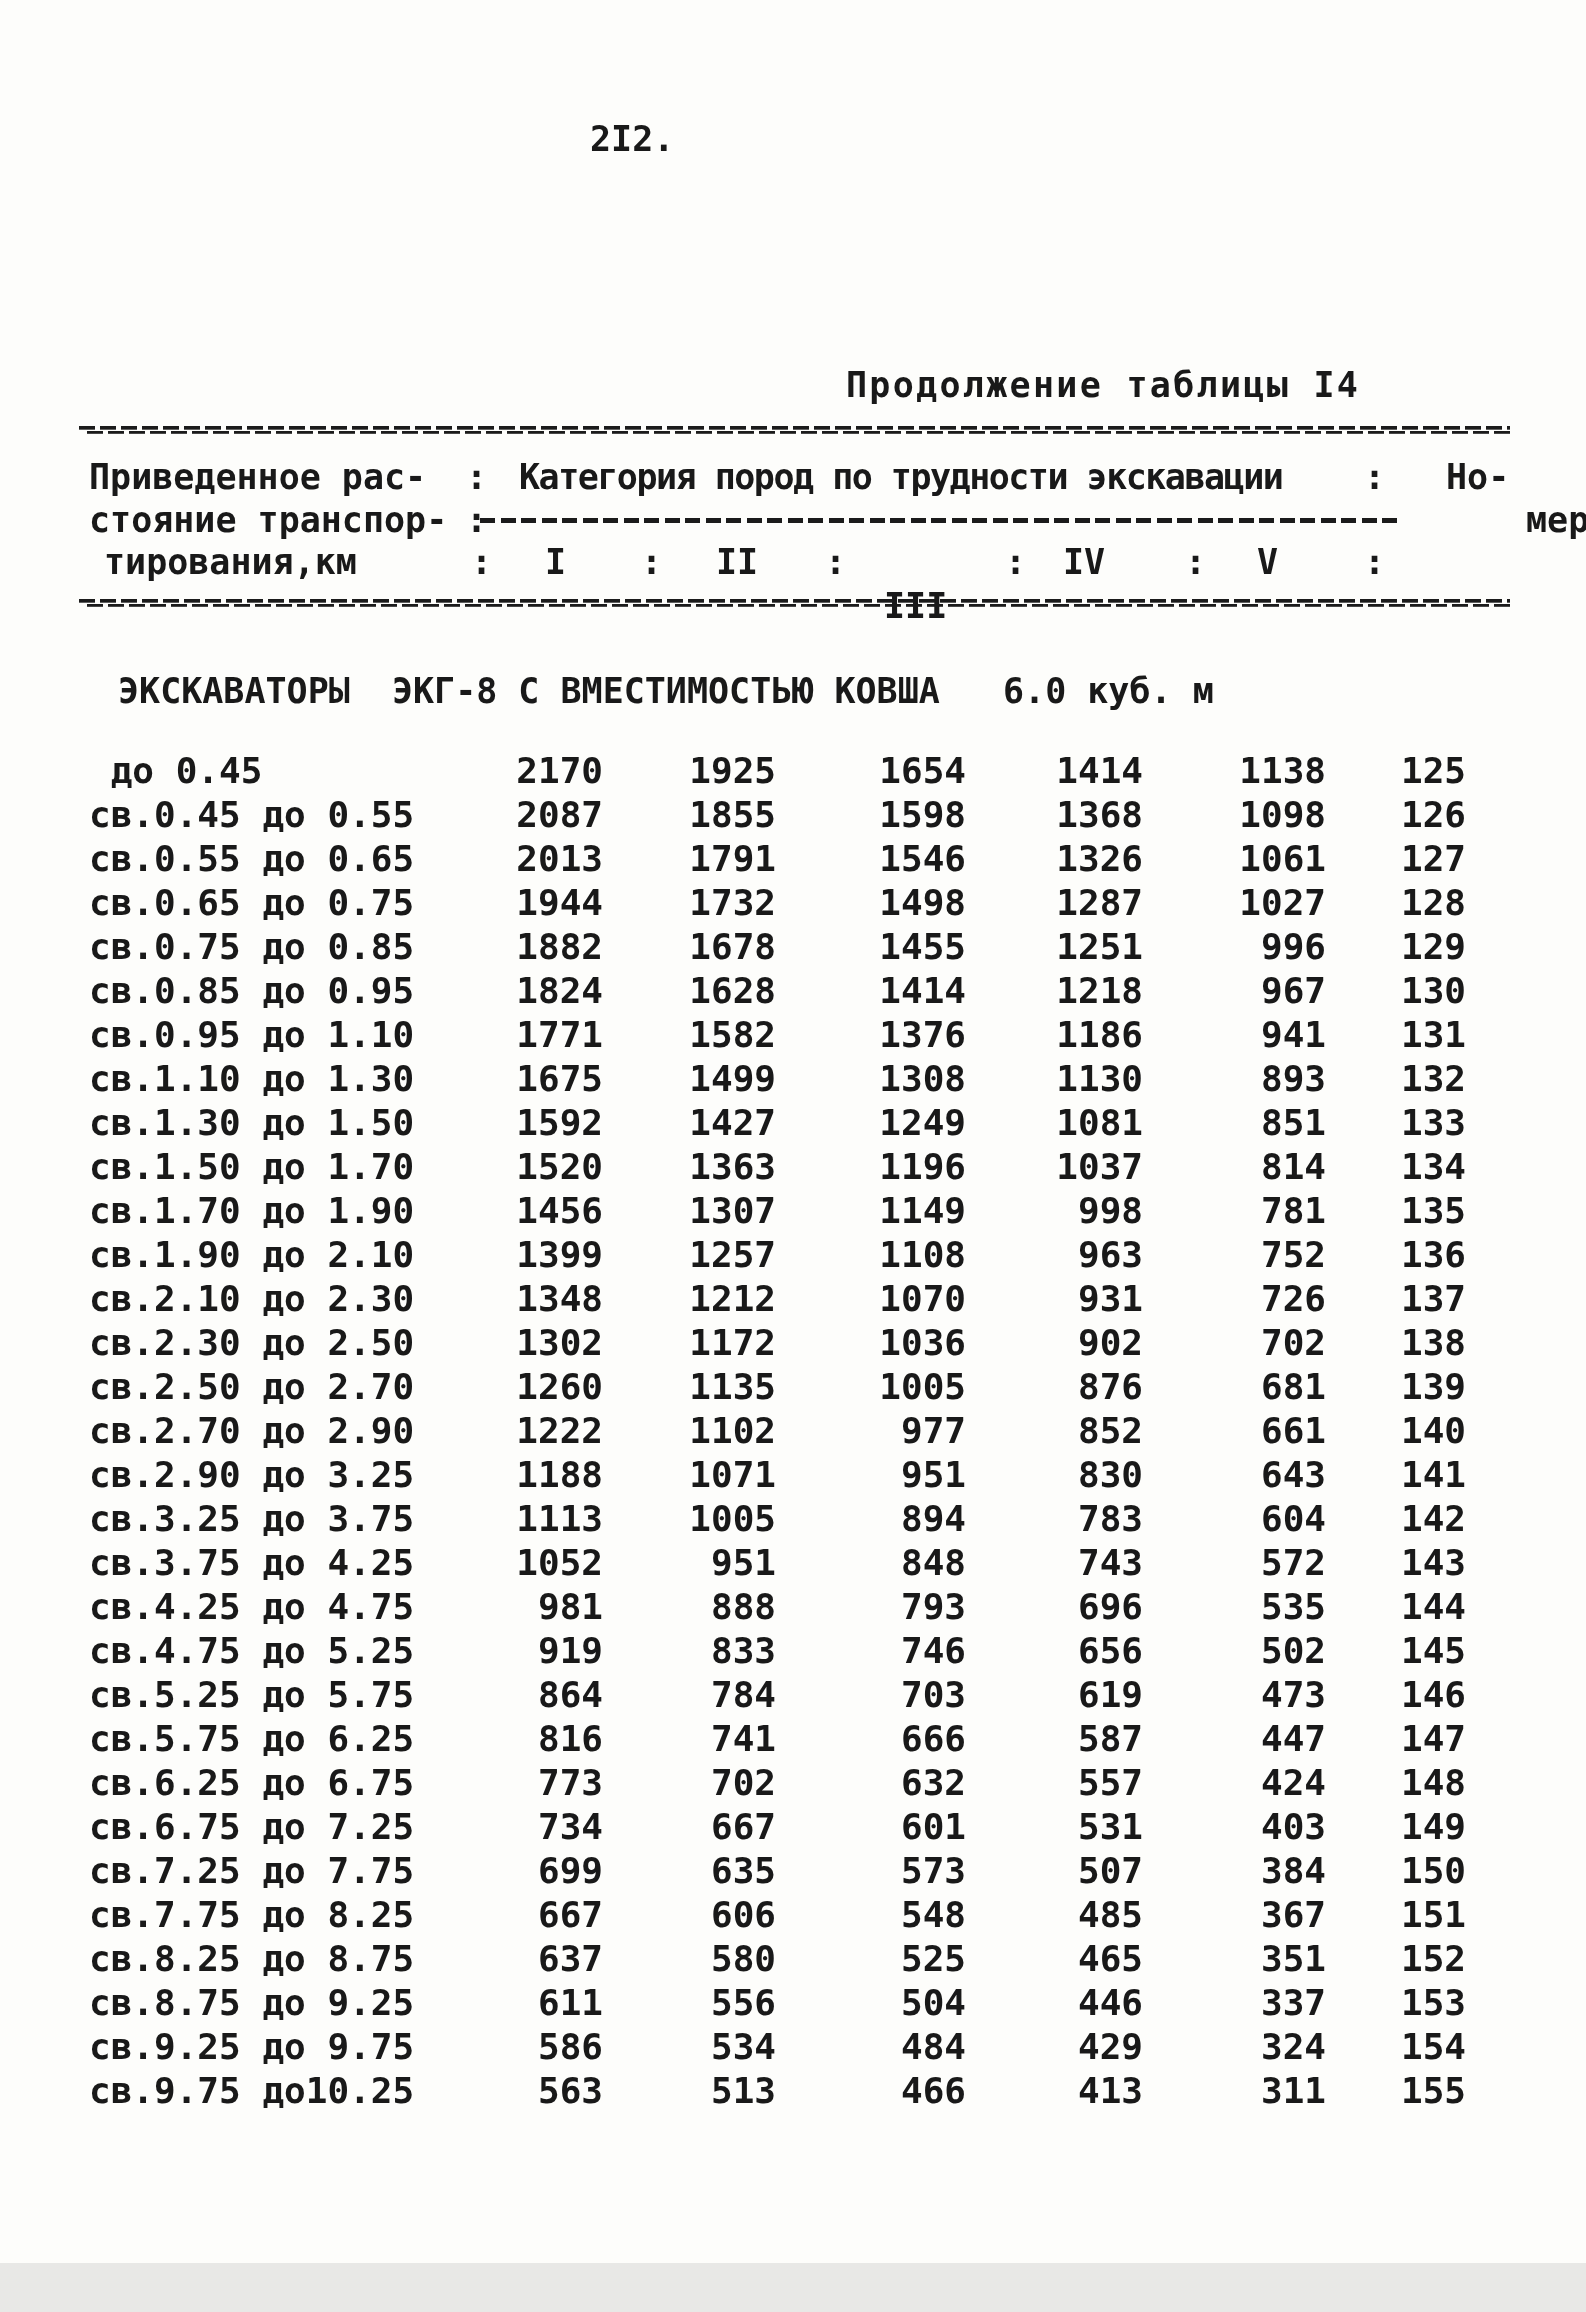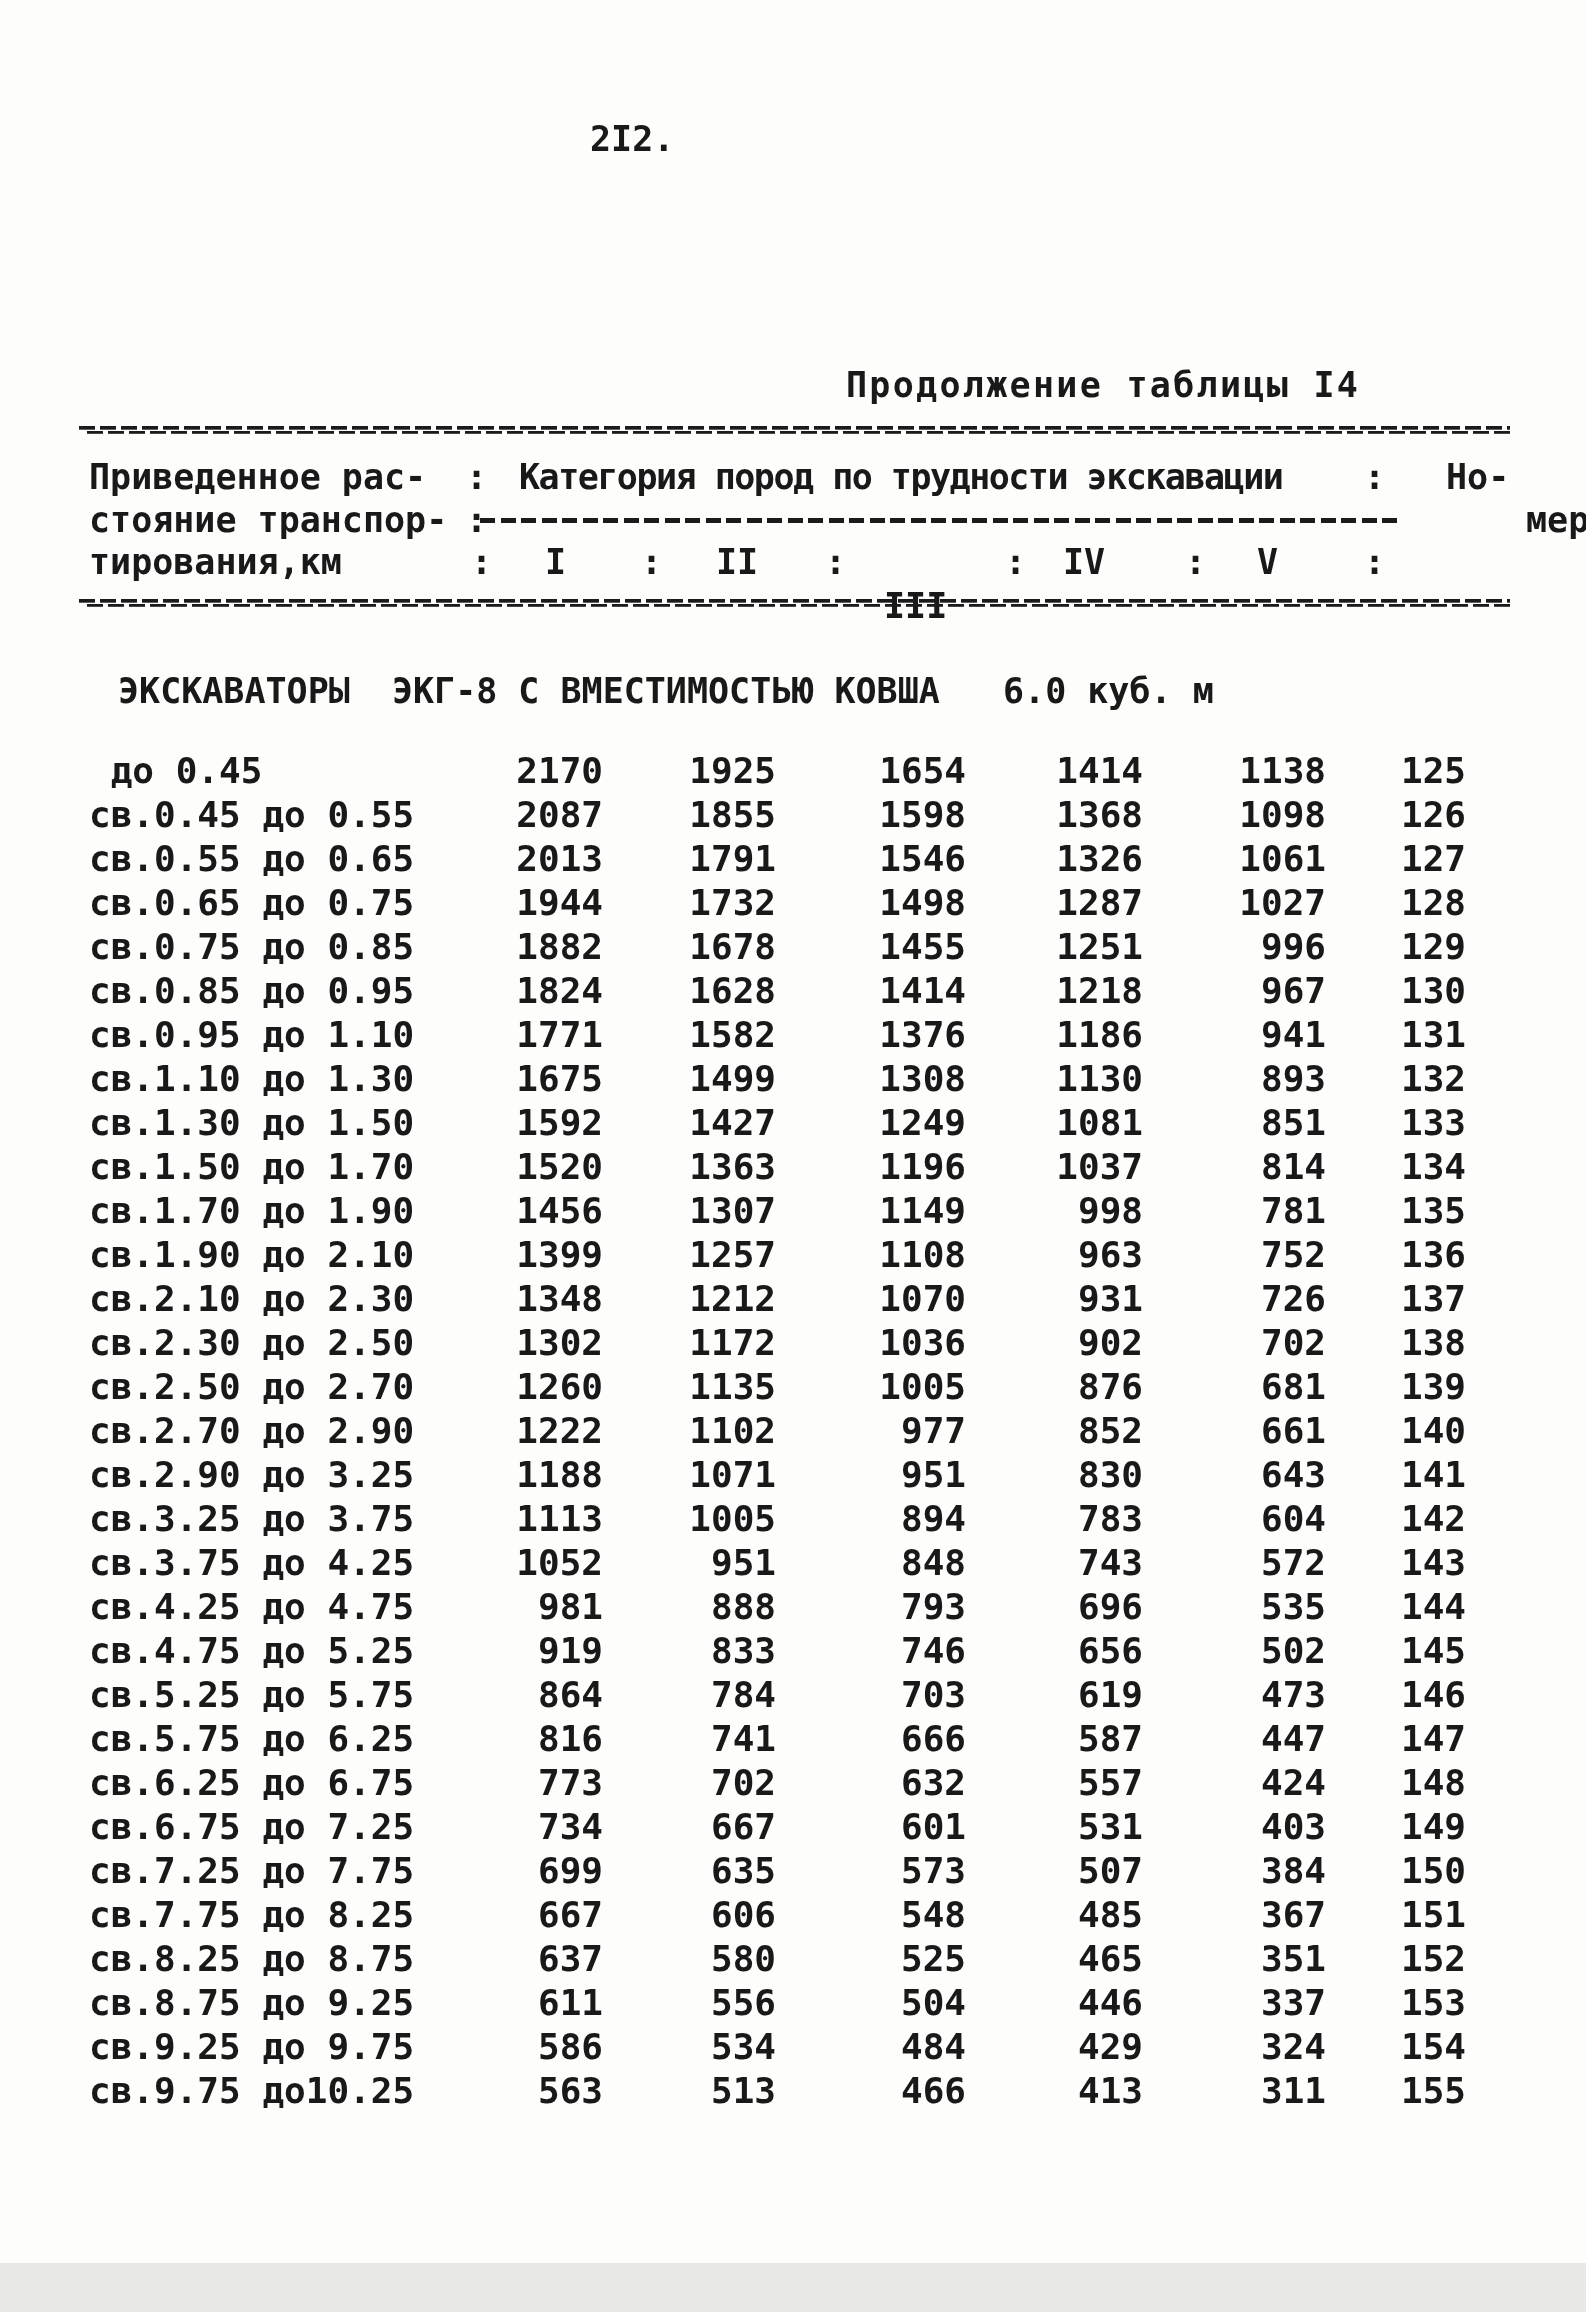--- a/index.html
+++ b/index.html
@@ -69,21 +69,21 @@
   <div class="mono" style="left:466px;top:456px;">:</div>
   <div class="mono tight" style="left:519px;top:456px;">Категория пород по трудности экскавации</div>
   <div class="mono" style="left:1364px;top:456px;">:</div>
   <div class="mono" style="left:1400px;top:456px;margin-left:46px;">Но-</div>
 
   <div class="mono" style="left:89px;top:499px;">стояние транспор-</div>
   <div class="mono" style="left:466px;top:499px;">:</div>
   <div class="inner-dashes"></div>
   <div class="mono" style="left:1500px;top:499px;margin-left:26px;">мер</div>
 
-  <div class="mono" style="left:89px;top:541px;">тирования,км</div>
+  <div class="mono" style="left:104px;top:541px;">тирования,км</div>
   <div class="mono" style="left:471px;top:541px;">:</div>
   <div class="mono" style="left:545px;top:541px;">I</div>
   <div class="mono" style="left:641px;top:541px;">:</div>
   <div class="mono" style="left:716px;top:541px;">II</div>
   <div class="mono" style="left:825px;top:541px;">:</div>
   <div class="mono" style="left:884px;top:541px;margin-top:44px;">III</div>
   <div class="mono" style="left:1005px;top:541px;">:</div>
   <div class="mono" style="left:1063px;top:541px;">IV</div>
   <div class="mono" style="left:1185px;top:541px;">:</div>
   <div class="mono" style="left:1257px;top:541px;">V</div>

